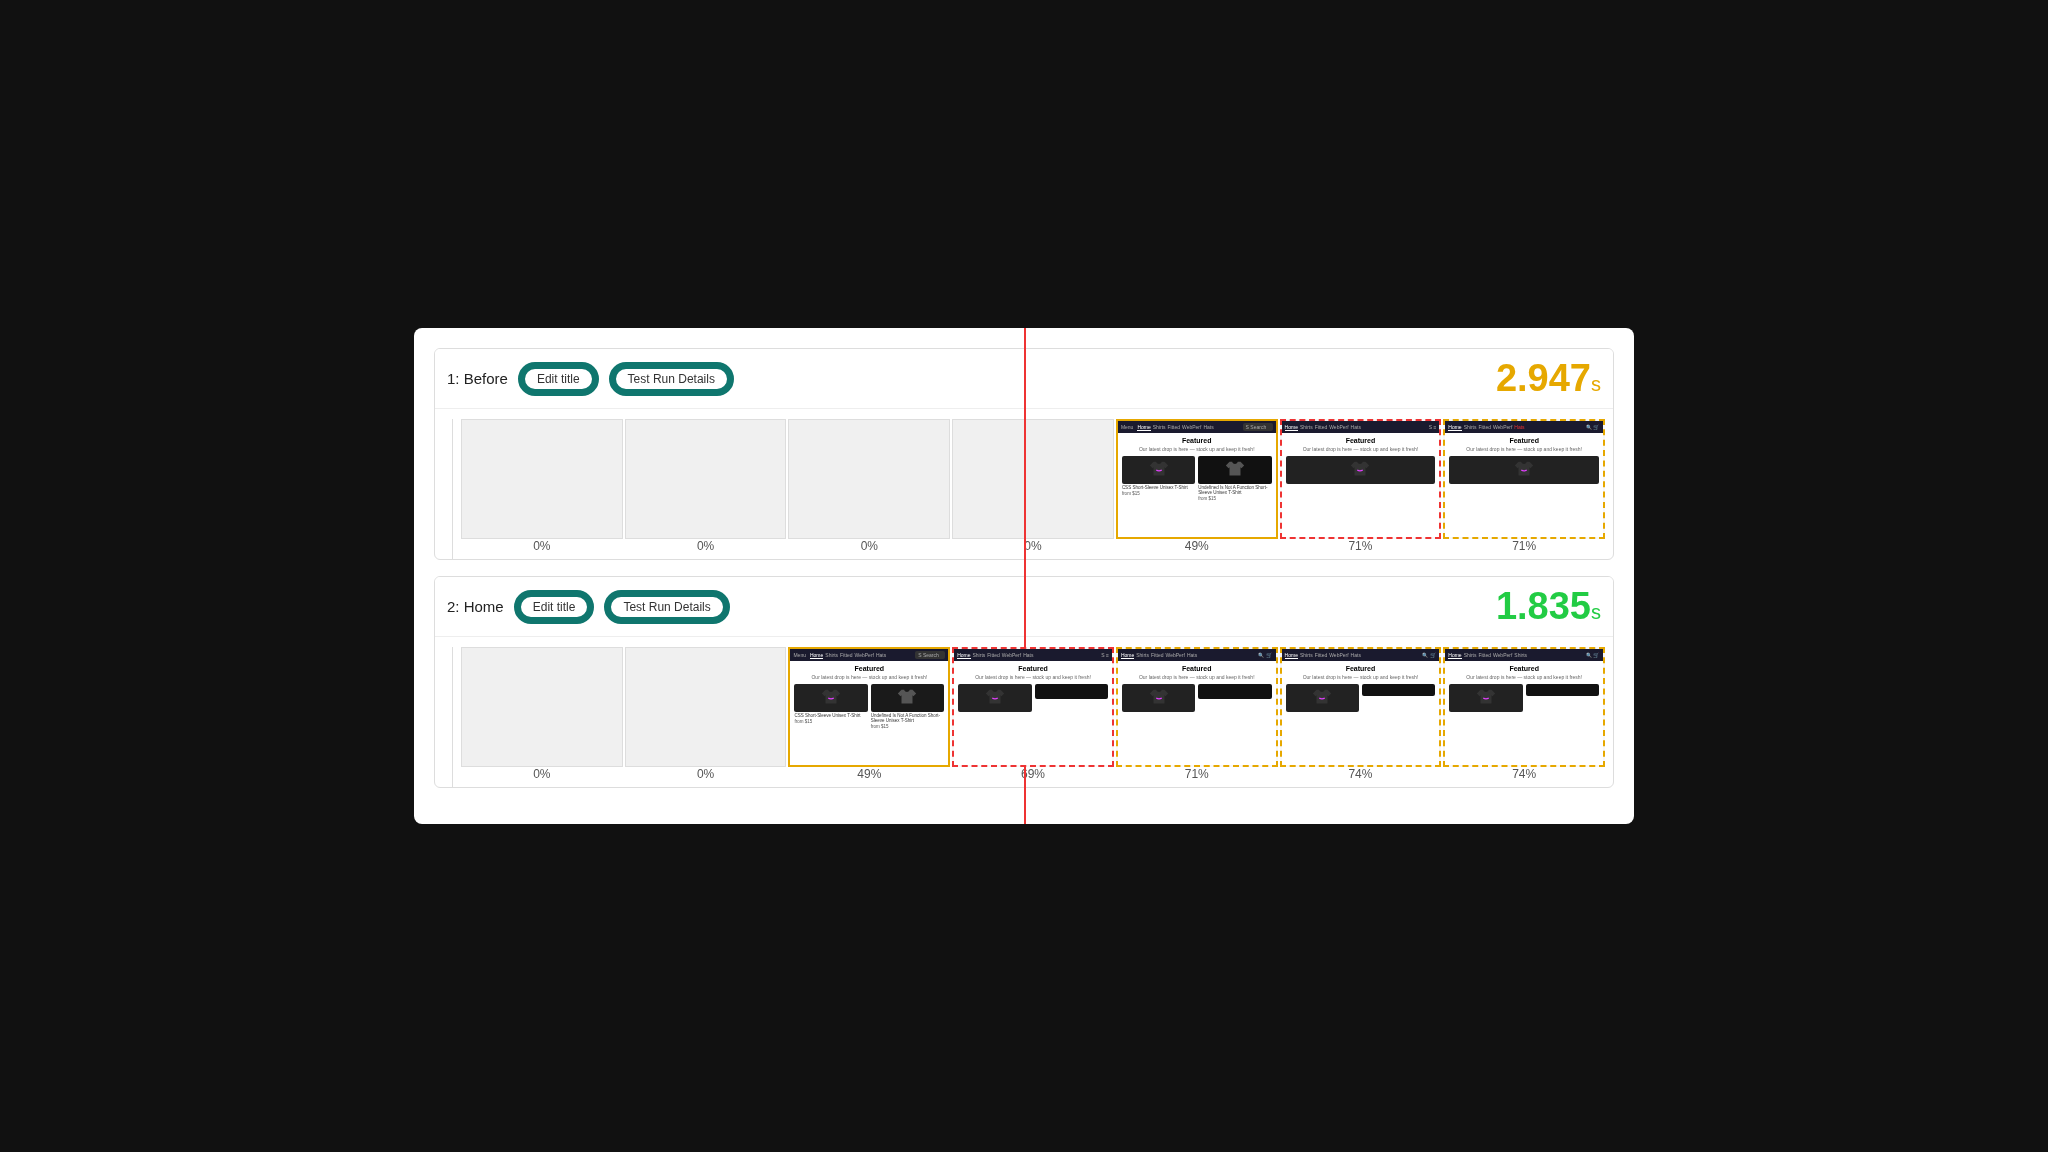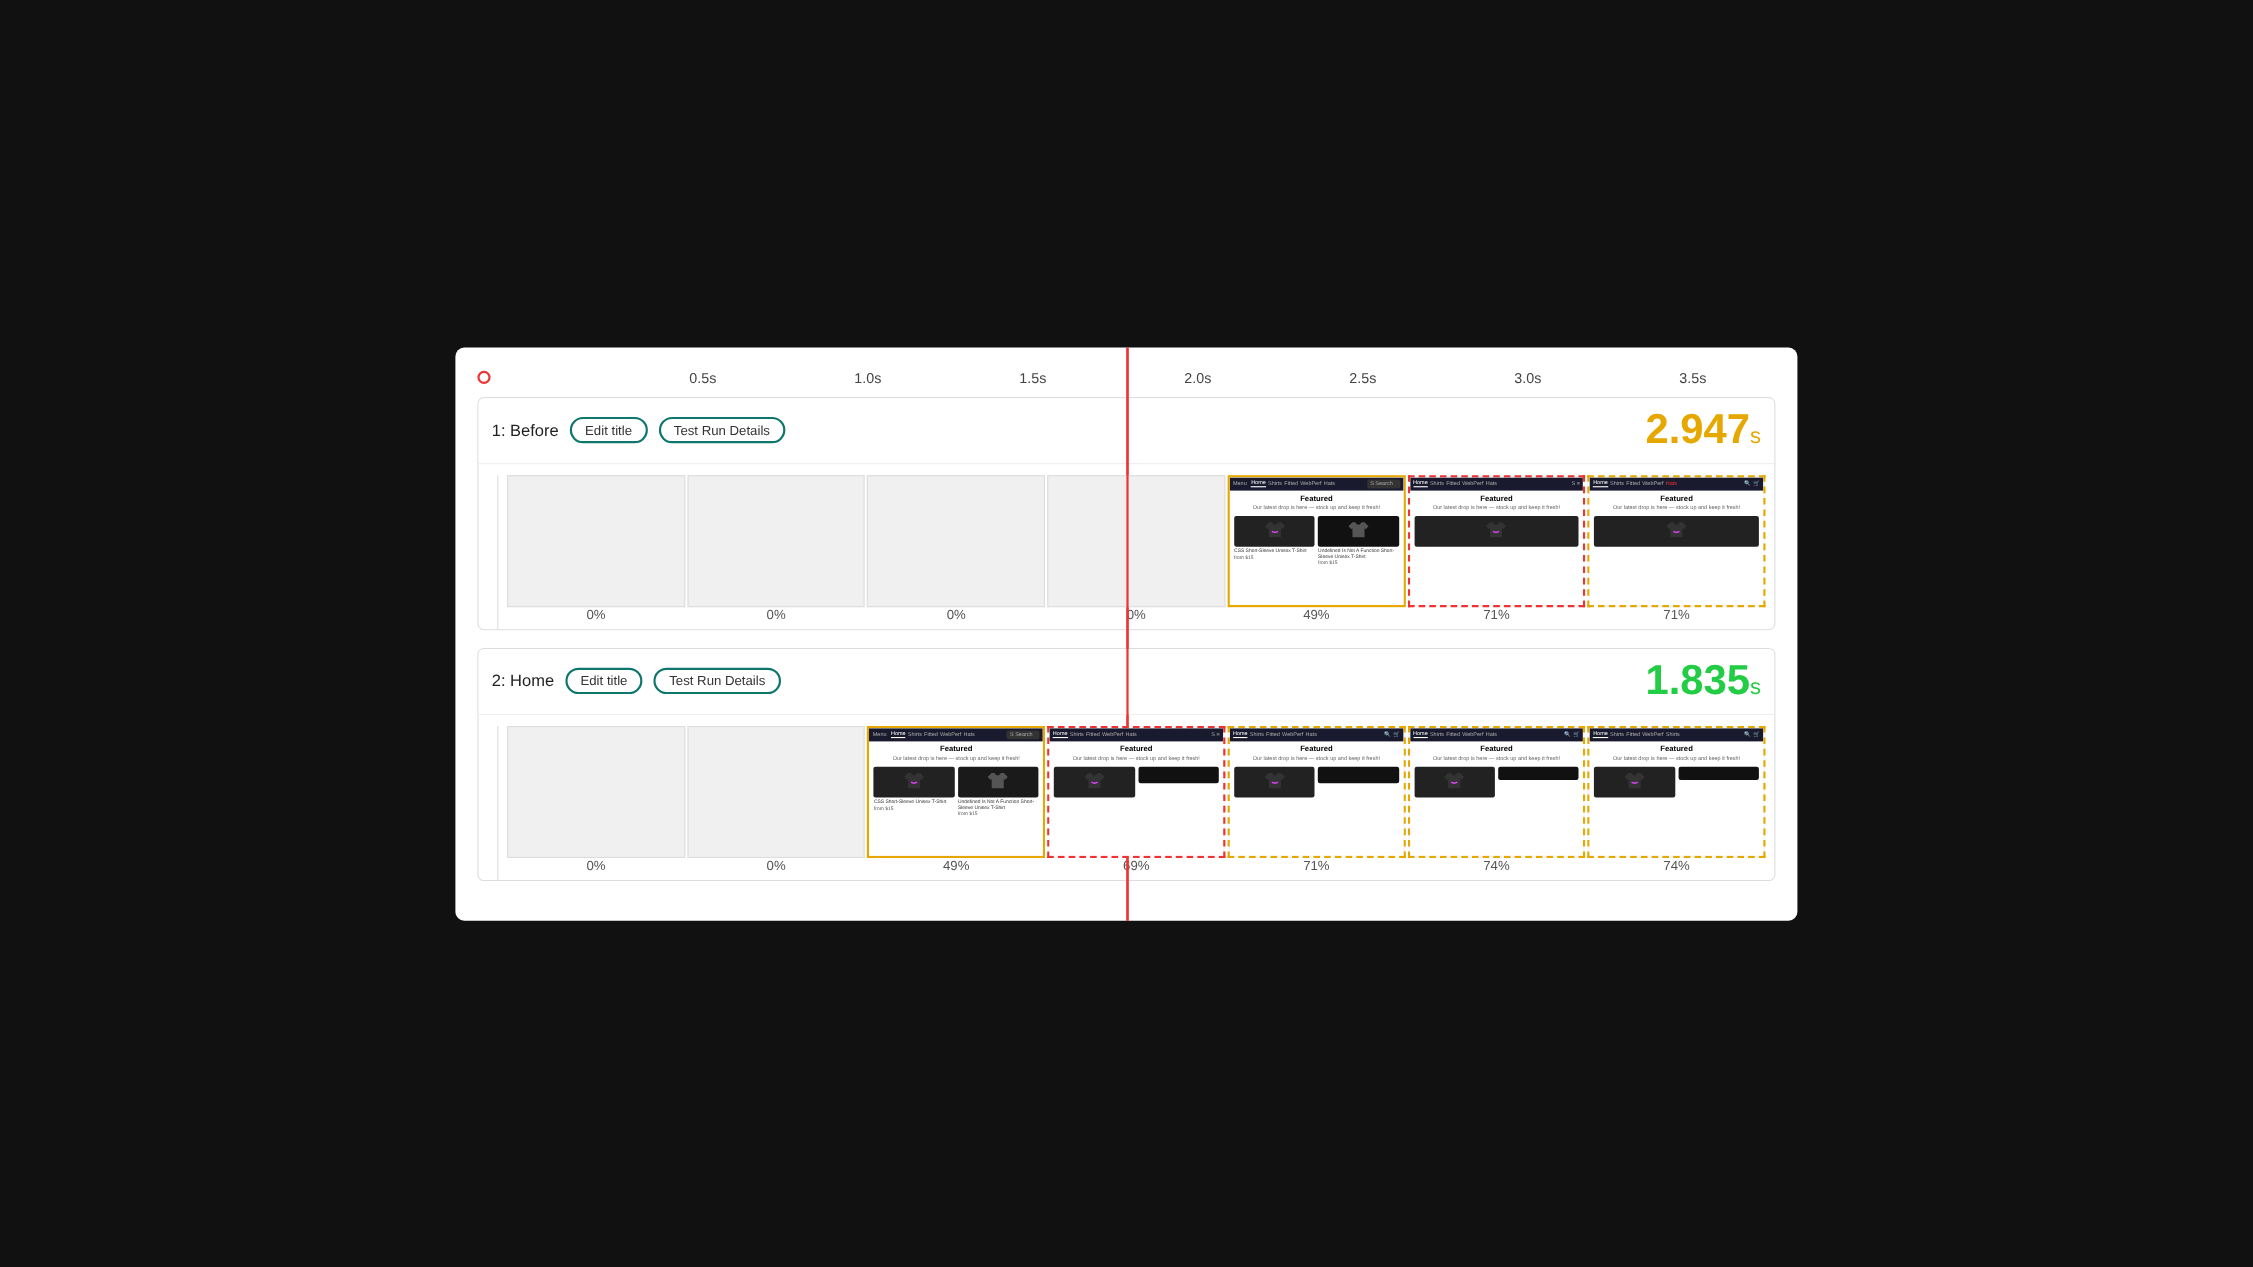--- a/index.html
+++ b/index.html
@@ -67,21 +67,21 @@
       border-bottom: 1px solid #eee;
       gap: 10px;
       position: relative;
     }
     .section-title {
       font-size: 15px;
       font-weight: 400;
       color: #222;
     }
     .btn-outline {
-      border: 2px solid #0f766e;
+      border: 7px solid #0f766e;
       background: #fff;
       border-radius: 20px;
       padding: 3px 12px;
       font-size: 12px;
       color: #333;
       cursor: pointer;
     }
     .score {
       margin-left: auto;
       font-size: 38px;
@@ -250,32 +250,20 @@
     
     .blank-frame {
       background: #f0f0f0;
     }
   </style>
 </head>
 <body>
 
 <div class="main-container">
 
-  <div class="timeline-header">
-    <div class="timeline-marker"></div>
-    <div class="timeline-ticks">
-      <div class="tick">0.5s</div>
-      <div class="tick">1.0s</div>
-      <div class="tick">1.5s</div>
-      <div class="tick">2.0s</div>
-      <div class="tick">2.5s</div>
-      <div class="tick">3.0s</div>
-      <div class="tick">3.5s</div>
-    </div>
-  </div>
 
   <div class="section">
     <div class="section-header">
       <span class="section-title">1: Before</span>
       <button class="btn-outline">Edit title</button>
       <button class="btn-outline">Test Run Details</button>
       <span class="score score-before">
         <span>2.947</span><span class="score-unit">s</span>
       </span>
     </div>

